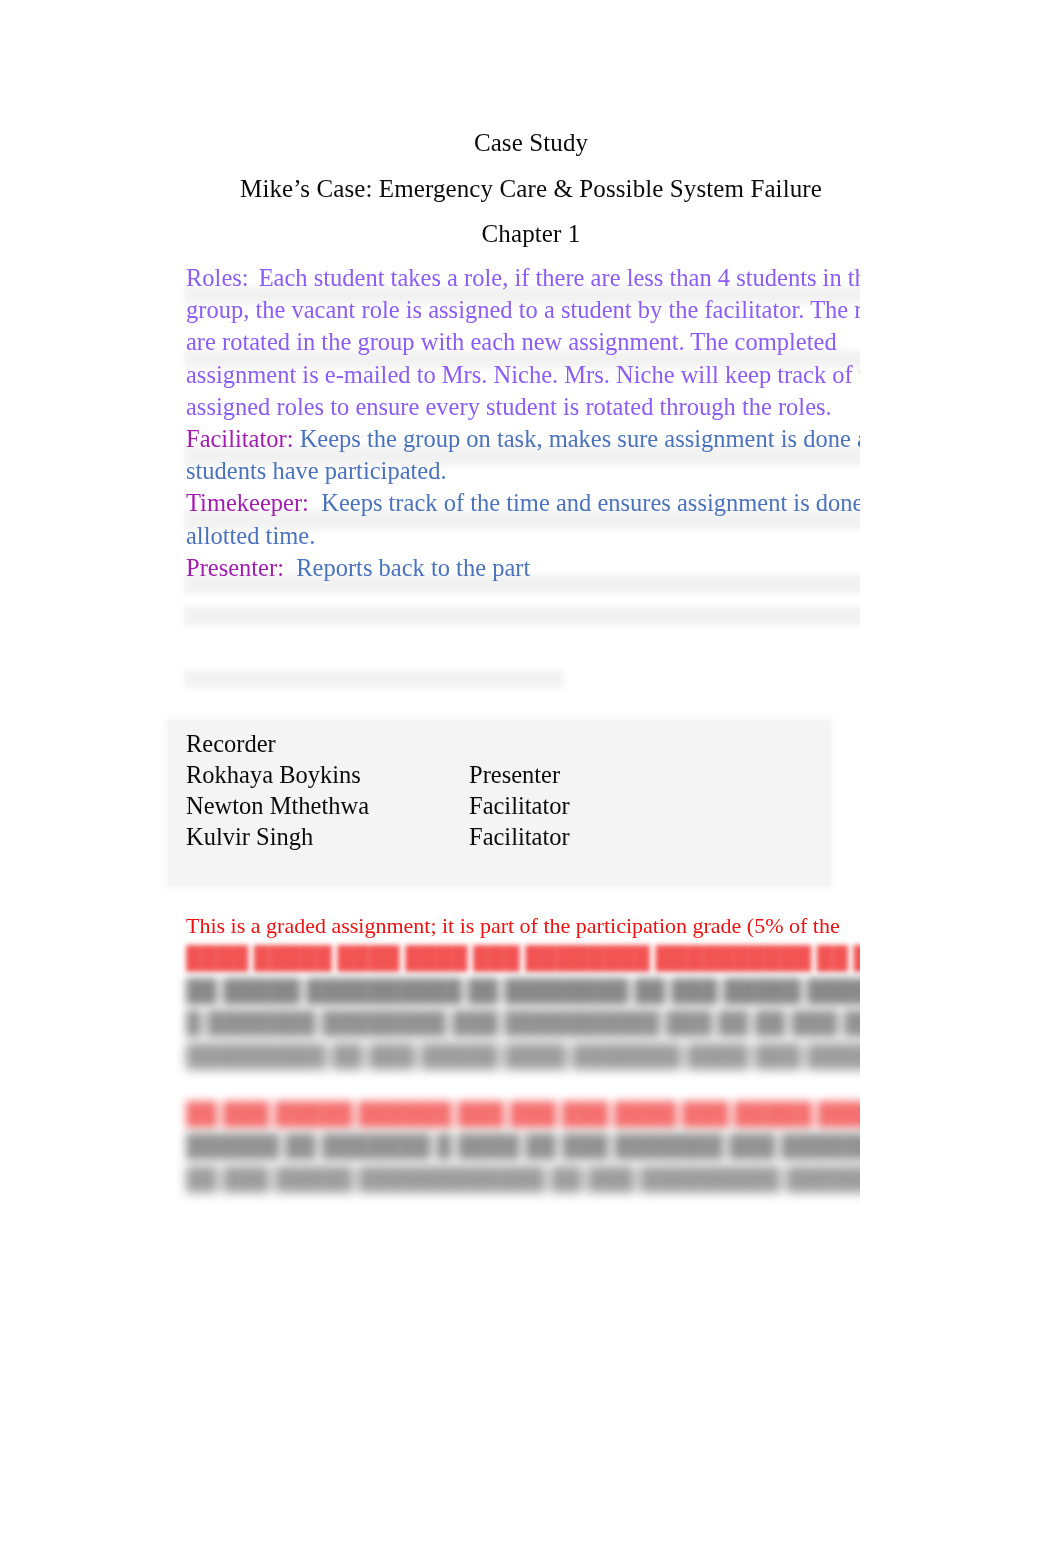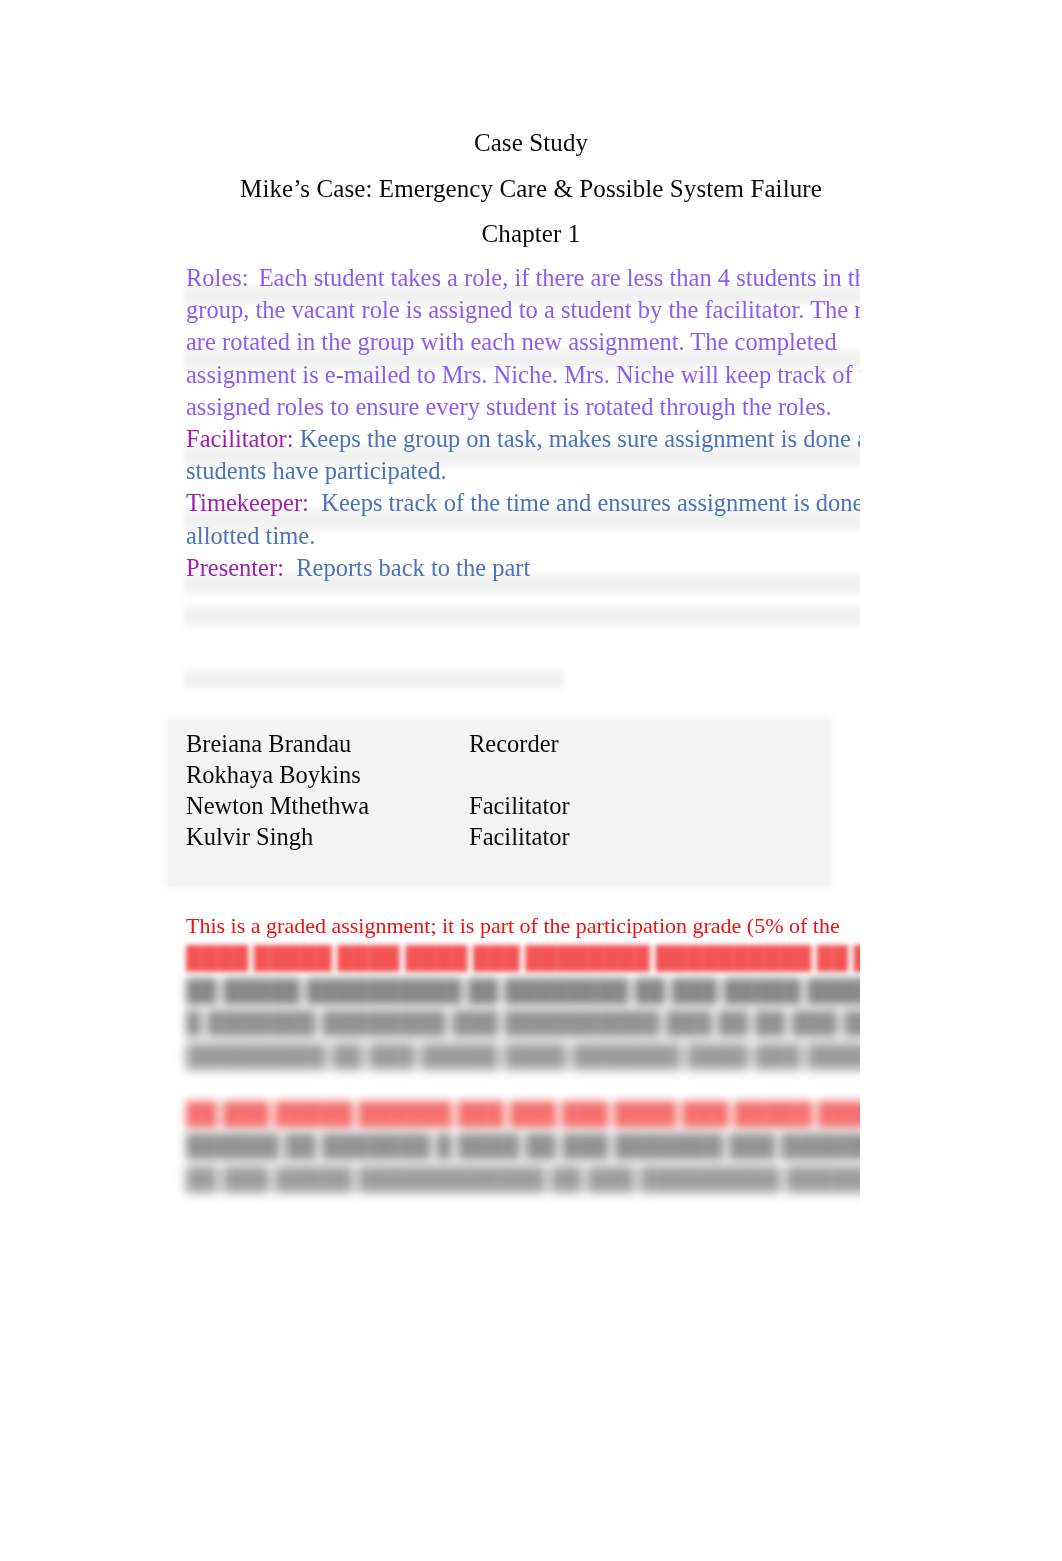--- a/index.html
+++ b/index.html
@@ -155,25 +155,25 @@
     <p class="role-line"><span class="role-label">Timekeeper:</span>&nbsp; <span class="role-desc">Keeps track of the time and ensures assignment is done in the allotted time.</span></p>
 
 
     <p class="role-line"><span class="role-label">Presenter:</span>&nbsp; <span class="role-desc">Reports back to the part</span></p>
 
   </div>
 
   <div class="roster">
     <div class="roster-inner">
       <div class="roster-row">
-        <div class="cell-name">Breiana Brandau</div>
         <div class="cell-role">Recorder</div>
       </div>
       <div class="roster-row">
         <div class="cell-name">Rokhaya Boykins</div>
+        <div class="cell-role">Presenter</div>
       </div>
       <div class="roster-row">
         <div class="cell-name">Newton Mthethwa</div>
         <div class="cell-role">Facilitator</div>
       </div>
       <div class="roster-row">
         <div class="cell-name">Kulvir Singh</div>
         <div class="cell-role">Facilitator</div>
       </div>
     </div>

